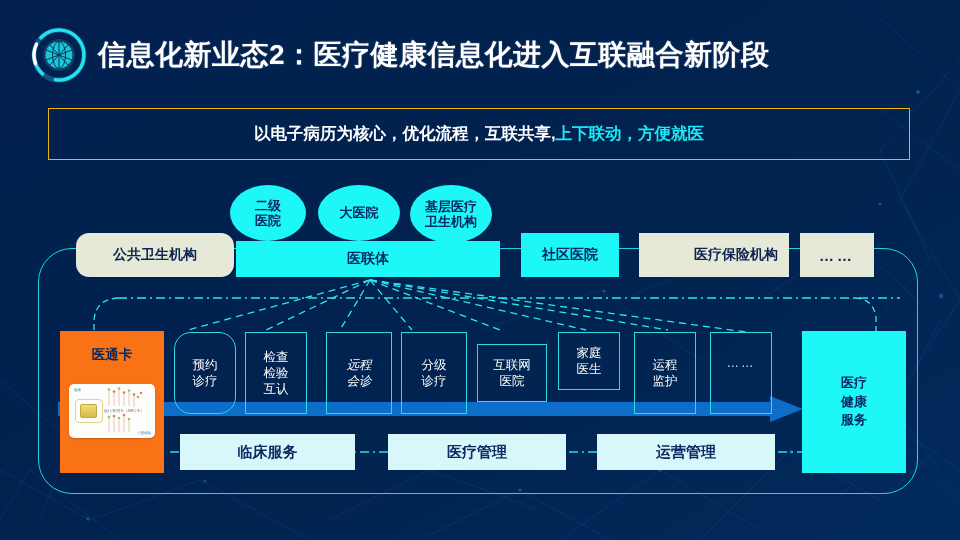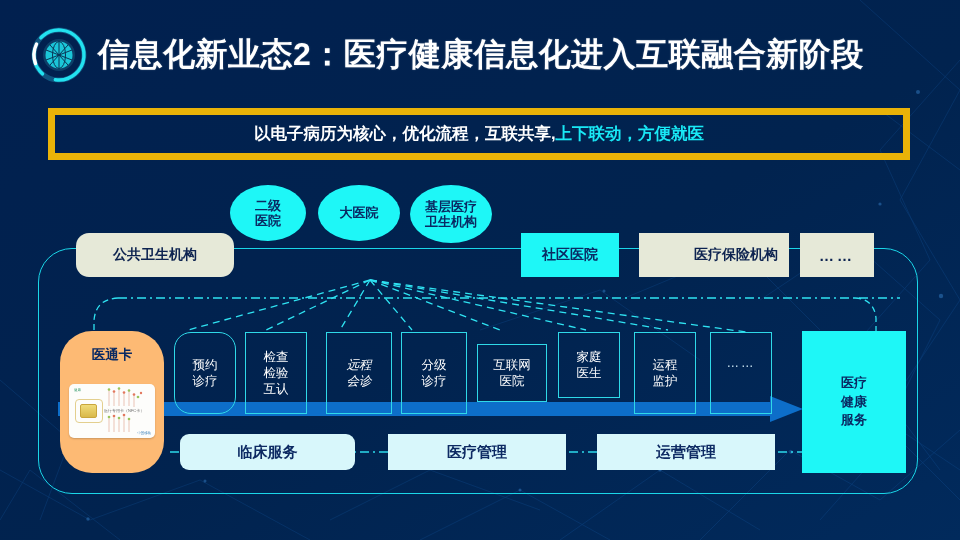--- a/index.html
+++ b/index.html
@@ -13,33 +13,33 @@
     background: #012050;
     font-family: "Liberation Sans", "DejaVu Sans", sans-serif;
   }
   #bgnet { position: absolute; left:0; top:0; width:960px; height:540px; }
 
   
   .hdr { position: absolute; left: 28px; top: 24px; display: flex; align-items: center; }
   .logo { width: 62px; height: 62px; position: relative; flex: 0 0 auto; }
   .hdr-title {
     color: #ffffff;
-    font-size: 32px;
+    font-size: 28px;
     font-weight: bold;
     letter-spacing: .5px;
     margin-left: 8px;
     white-space: nowrap;
     text-shadow: 0 0 2px rgba(255,255,255,.25);
   }
 
   
   .subbar {
     position: absolute; left: 48px; top: 108px;
     width: 862px; height: 52px;
-    border: 7px solid #eab308;
+    border: 1px solid #eab308;
     box-sizing: border-box;
     display: flex; align-items: center; justify-content: center;
   }
   .subbar-txt { font-size: 16.5px; font-weight: bold; color: #ffffff; white-space: nowrap; }
   .subbar-txt .cy { color: #19e8f5; }
 
   
   .frame {
     position: absolute; left: 38px; top: 248px;
     width: 880px; height: 246px;
@@ -83,24 +83,23 @@
     display: flex; align-items: center; justify-content: center;
     color: #ffffff; font-size: 12.5px; line-height: 1.28; text-align: center;
     background: transparent;
   }
   .svc.dots { color: #cfe9f5; letter-spacing: 2px; align-items: flex-start; padding-top: 22px; }
 
   
   .card-panel {
     position: absolute; left: 60px; top: 331px;
     width: 104px; height: 142px;
-    background: #fdba74;
+    background: #f97316;
     display: flex; flex-direction: column; align-items: center;
     box-sizing: border-box;
-    border-radius: 32px;
   }
   .card-panel .cp-title { color: #0a2a63; font-weight: bold; font-size: 13.5px; margin-top: 15px; }
   .smartcard {
     width: 86px; height: 54px; margin-top: 20px;
     background: #fdfdfb;
     border-radius: 5px;
     position: relative;
     overflow: hidden;
     box-shadow: 0 1px 2px rgba(0,0,0,.2);
   }
@@ -213,20 +212,23 @@
   <div class="ell" style="left:318px; top:185px; width:82px; height:56px;">
     <span>大医院</span>
   </div>
   <div class="ell" style="left:410px; top:185px; width:82px; height:58px;">
     <span>基层医疗<br>卫生机构</span>
   </div>
 
   <div class="inst beige" style="left:76px; top:233px; width:158px; height:44px;border-radius:13px;">
     <span>公共卫生机构</span>
   </div>
+  <div class="inst cyan" style="left:236px; top:241px; width:264px; height:36px;">
+    <span>医联体</span>
+  </div>
   <div class="inst cyan" style="left:521px; top:233px; width:98px; height:44px;">
     <span>社区医院</span>
   </div>
   <div class="inst beige" style="left:639px; top:233px; width:150px; height:44px;padding-left:44px;">
     <span>医疗保险机构</span>
   </div>
   <div class="inst beige dots" style="left:800px; top:233px; width:74px; height:44px;">
     <span>……</span>
   </div>
 
@@ -313,35 +315,35 @@
   </div>
   <div class="svc" style="left:326px; top:332px; width:66px; height:82px;font-style:italic;">
     <span>远程<br>会诊</span>
   </div>
   <div class="svc" style="left:401px; top:332px; width:66px; height:82px;">
     <span>分级<br>诊疗</span>
   </div>
   <div class="svc" style="left:477px; top:344px; width:70px; height:58px;">
     <span>互联网<br>医院</span>
   </div>
-  <div class="svc" style="left:558px; top:332px; width:62px; height:66px;">
+  <div class="svc" style="left:558px; top:332px; width:62px; height:58px;">
     <span>家庭<br>医生</span>
   </div>
   <div class="svc" style="left:634px; top:332px; width:62px; height:82px;">
     <span>运程<br>监护</span>
   </div>
   <div class="svc dots" style="left:710px; top:332px; width:62px; height:82px;">
     <span>……</span>
   </div>
 
   <div class="outcome">
     <span>医疗<br>健康<br>服务</span>
   </div>
 
-  <div class="mgmt" style="left:180px; top:434px; width:175px;border-radius:9px;">
+  <div class="mgmt" style="left:180px; top:434px; width:175px;">
     <span>临床服务</span>
   </div>
   <div class="mgmt" style="left:388px; top:434px; width:178px;">
     <span>医疗管理</span>
   </div>
   <div class="mgmt" style="left:597px; top:434px; width:178px;">
     <span>运营管理</span>
   </div>
 
 </div>

